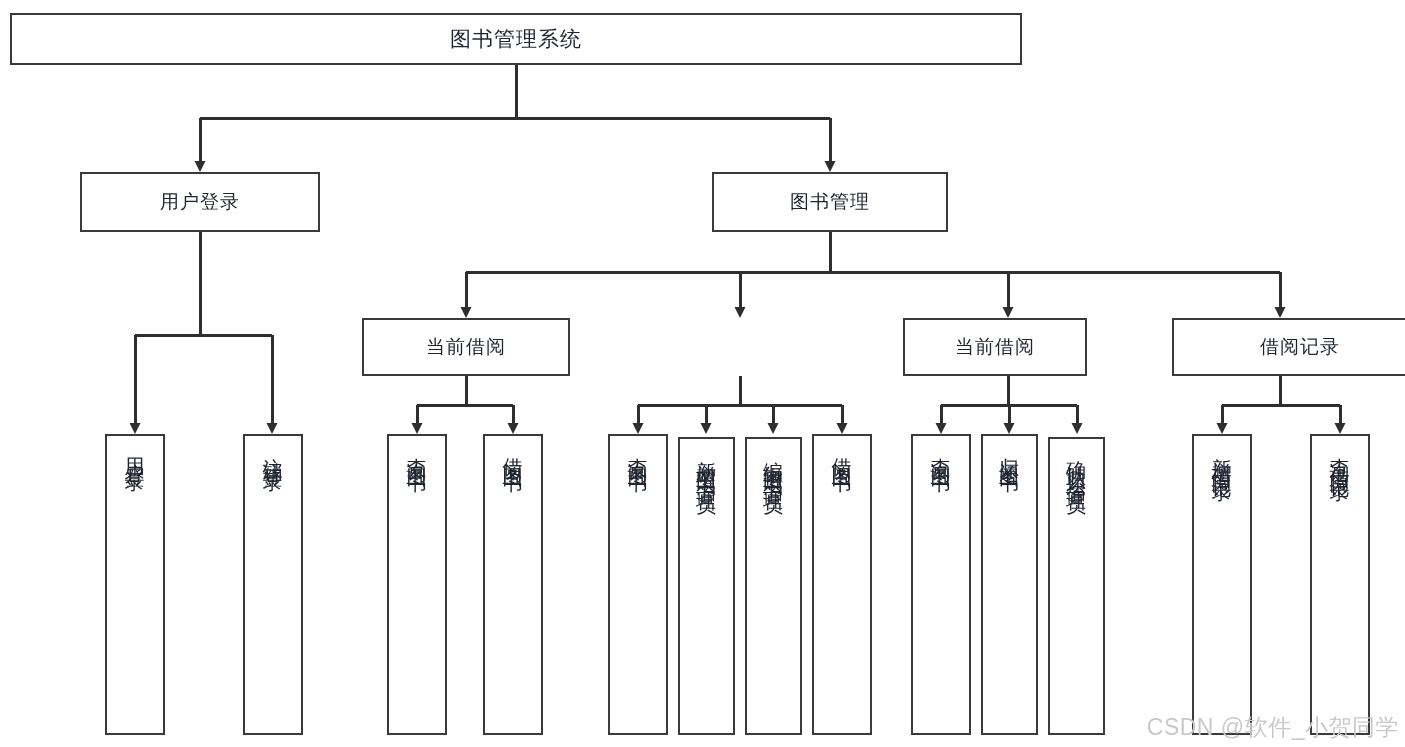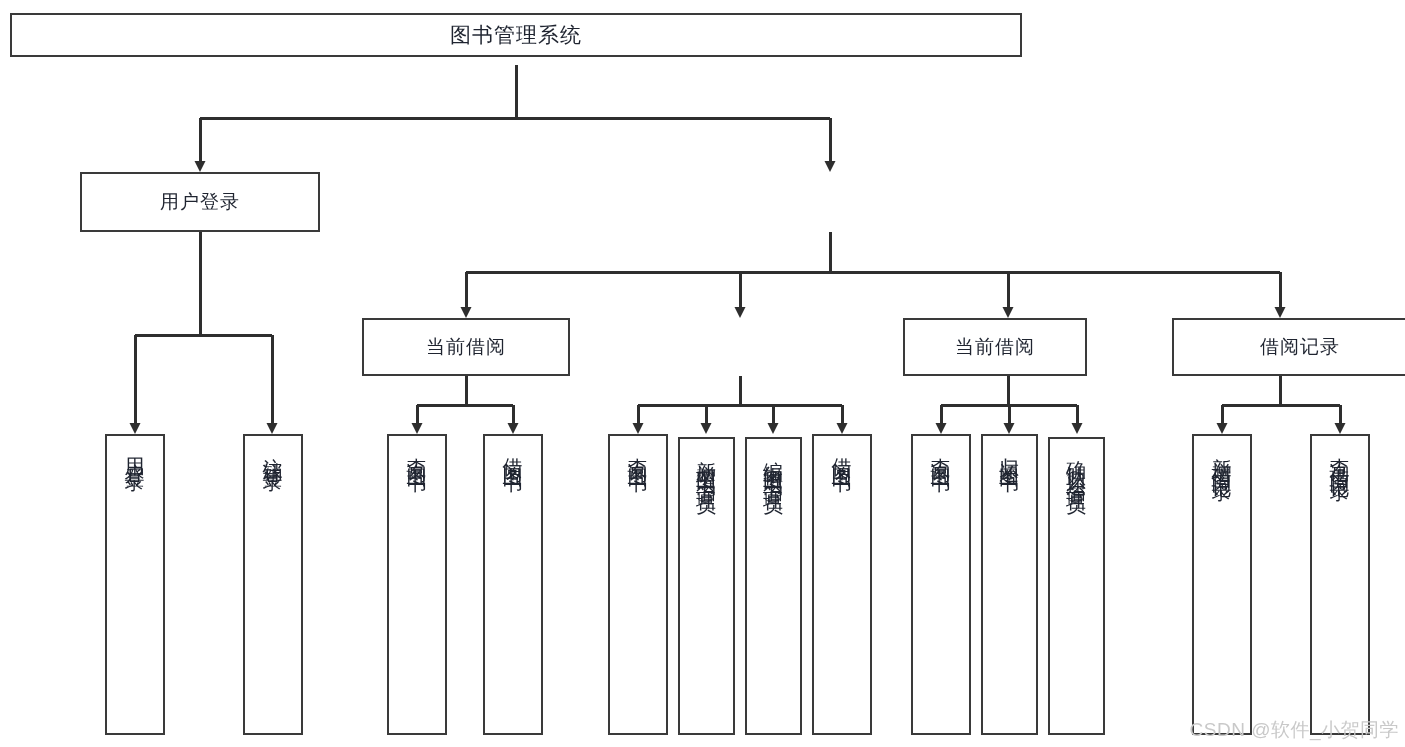--- a/index.html
+++ b/index.html
@@ -56,21 +56,21 @@
     text-orientation: upright;
     letter-spacing: 5px;
     font-size: 20px;
     white-space: pre;
     line-height: 1;
   }
   .watermark {
     position: absolute;
     right: 6px;
     bottom: 4px;
-    font-size: 19px;
+    font-size: 23px;
     color: #c9c9c9;
     letter-spacing: 0.5px;
     white-space: pre;
   }
 </style>
 </head>
 <body>
 
 <div id="canvas">
 
@@ -118,26 +118,29 @@
       <path d="M1077,405 L1077,424" marker-end="url(#arw)"></path>
 
       <path d="M1280,376 L1280,405"></path>
       <path d="M1222,405 L1340,405"></path>
       <path d="M1222,405 L1222,424" marker-end="url(#arw)"></path>
       <path d="M1340,405 L1340,424" marker-end="url(#arw)"></path>
 
     </g>
   </svg>
 
-  <div class="node root" style="left:10px; top:13px; width:1012px; height:44px;">
+  <div class="node root" style="left:10px; top:13px; width:1012px; height:52px;">
     <span class="lbl">图书管理系统</span>
   </div>
 
   <div class="node" style="left:80px; top:172px; width:240px; height:60px;">
     <span class="lbl">用户登录</span>
+  </div>
+  <div class="node" style="left:712px; top:172px; width:236px; height:60px;">
+    <span class="lbl">图书管理</span>
   </div>
 
   <div class="node" style="left:362px; top:318px; width:208px; height:58px;">
     <span class="lbl">当前借阅</span>
   </div>
   <div class="node" style="left:903px; top:318px; width:184px; height:58px;">
     <span class="lbl">当前借阅</span>
   </div>
   <div class="node" style="left:1172px; top:318px; width:256px; height:58px;font-family:Liberation Serif, serif;">
     <span class="lbl">借阅记录</span>

